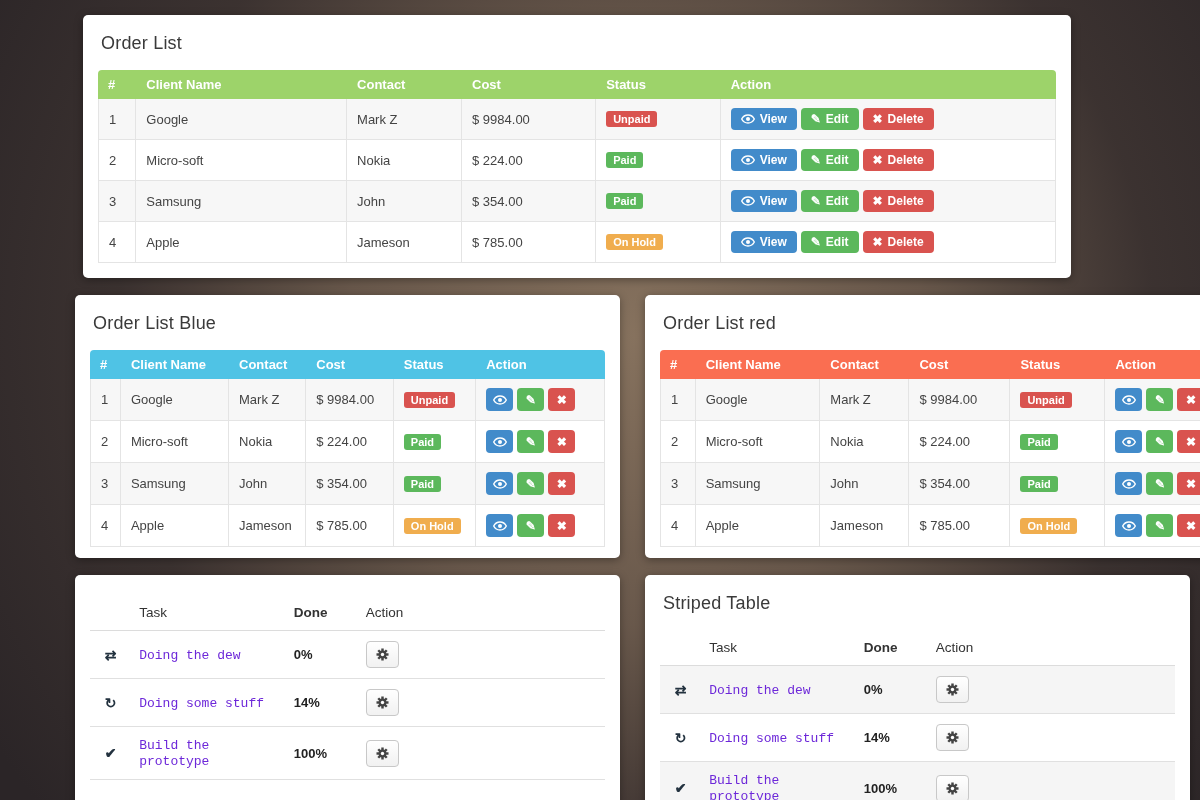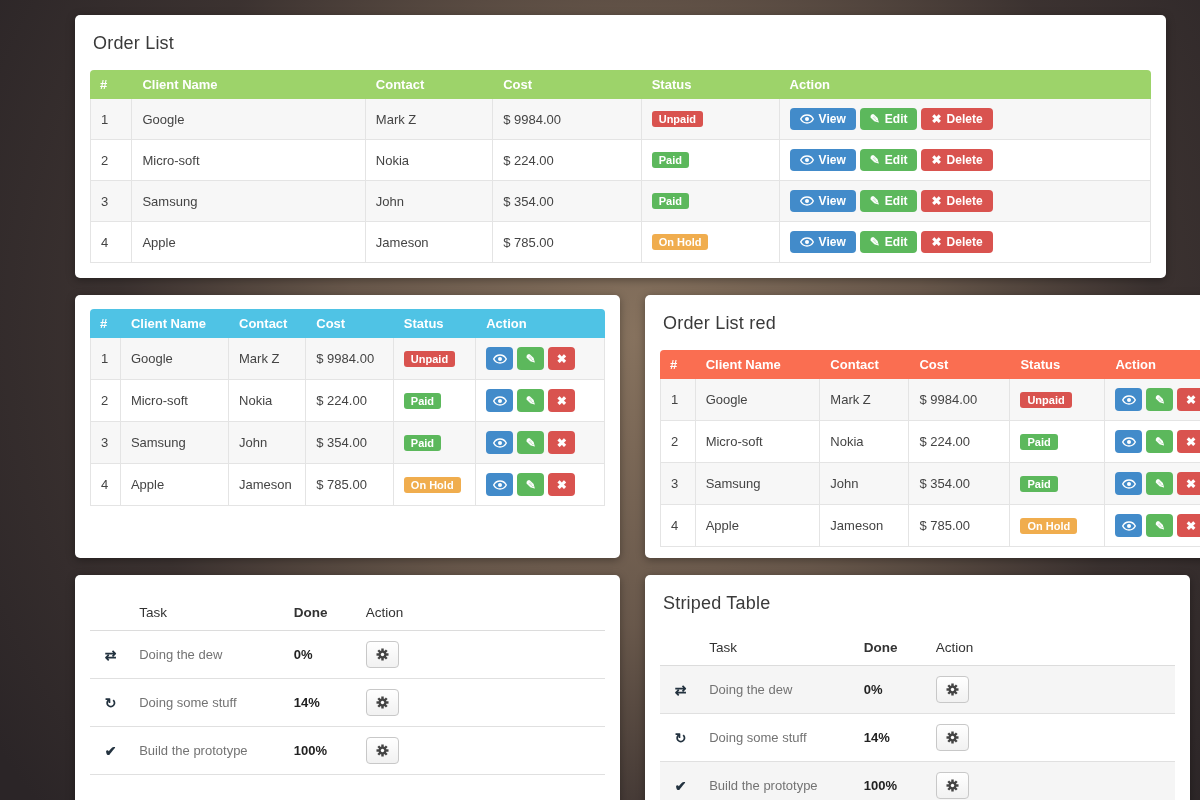--- a/index.html
+++ b/index.html
@@ -12,21 +12,21 @@
         rgba(139,118,97,0.95) 0%,
         rgba(113,95,80,0.88) 38%,
         rgba(73,61,56,0.55) 68%,
         rgba(43,37,39,0) 100%);
   }
   .panel{
     position:absolute;background:#ffffff;border-radius:5px;
     box-shadow:0 2px 8px rgba(0,0,0,0.35);
     padding:14px 15px;box-sizing:border-box;
   }
-  #panel-order-list{left:75px;top:15px;width:1091px;height:263px;}
+  #panel-order-list{left:83px;top:15px;width:988px;height:263px;}
   #panel-order-list-blue{left:75px;top:295px;width:545px;height:263px;}
   #panel-order-list-red{left:645px;top:295px;width:624px;height:263px;}
   #panel-simple-table{left:75px;top:575px;width:545px;height:280px;}
   #panel-striped-table{left:645px;top:575px;width:545px;height:280px;}
 
   .panel h2{
     margin:4px 3px 16px 3px;font-size:18px;font-weight:400;color:#3a3a3a;
     letter-spacing:0.2px;
   }
 
@@ -75,21 +75,21 @@
     text-align:left;font-weight:400;color:#333;padding:10px 8px;border-bottom:1px solid #dcdcdc;
     font-size:13.5px;
   }
   table.task-table td{padding:10px 8px;border-bottom:1px solid #e0e0e0;height:22px;}
   table.task-table th:nth-child(1),table.task-table td:nth-child(1){width:8%;text-align:center;}
   table.task-table th:nth-child(2){width:30%;}
   table.task-table th:nth-child(3){width:14%;font-weight:bold;}
   table.task-table th:nth-child(4){width:48%;}
   table.task-table.striped tbody tr:nth-child(odd) td{background:#f5f5f5;}
   .task-icon{font-size:14px;color:#23323f;font-weight:700;}
-  .task-link{color:#737373;text-decoration:none;cursor:pointer;}
+  .task-link{color:#6d28d9;text-decoration:none;cursor:pointer;font-family:Liberation Mono, monospace;}
   .done-val{font-weight:700;color:#222;}
   .gear-btn{
     background:linear-gradient(#ffffff,#f1f1f1);border:1px solid #c8c8c8;border-radius:4px;
     padding:6px 9px;cursor:pointer;display:inline-flex;align-items:center;justify-content:center;
   }
 </style>
 </head>
 <body>
 
 <section class="panel" id="panel-order-list">
@@ -184,20 +184,21 @@
             </button><button class="action-btn labeled" style="background: rgb(217, 83, 79);">
               <span class="uni">✖</span>
               <span>Delete</span>
             </button></td>
         </tr>
       </tbody>
   </table>
 </section>
 
 <section class="panel" id="panel-order-list-blue">
+  <h2>Order List Blue</h2>
   <table class="order-table half">
     <thead>
         <tr>
           <th style="background: rgb(79, 195, 229);">#</th>
           <th style="background: rgb(79, 195, 229);">Client Name</th>
           <th style="background: rgb(79, 195, 229);">Contact</th>
           <th style="background: rgb(79, 195, 229);">Cost</th>
           <th style="background: rgb(79, 195, 229);">Status</th>
           <th style="background: rgb(79, 195, 229);">Action</th>
         </tr>

